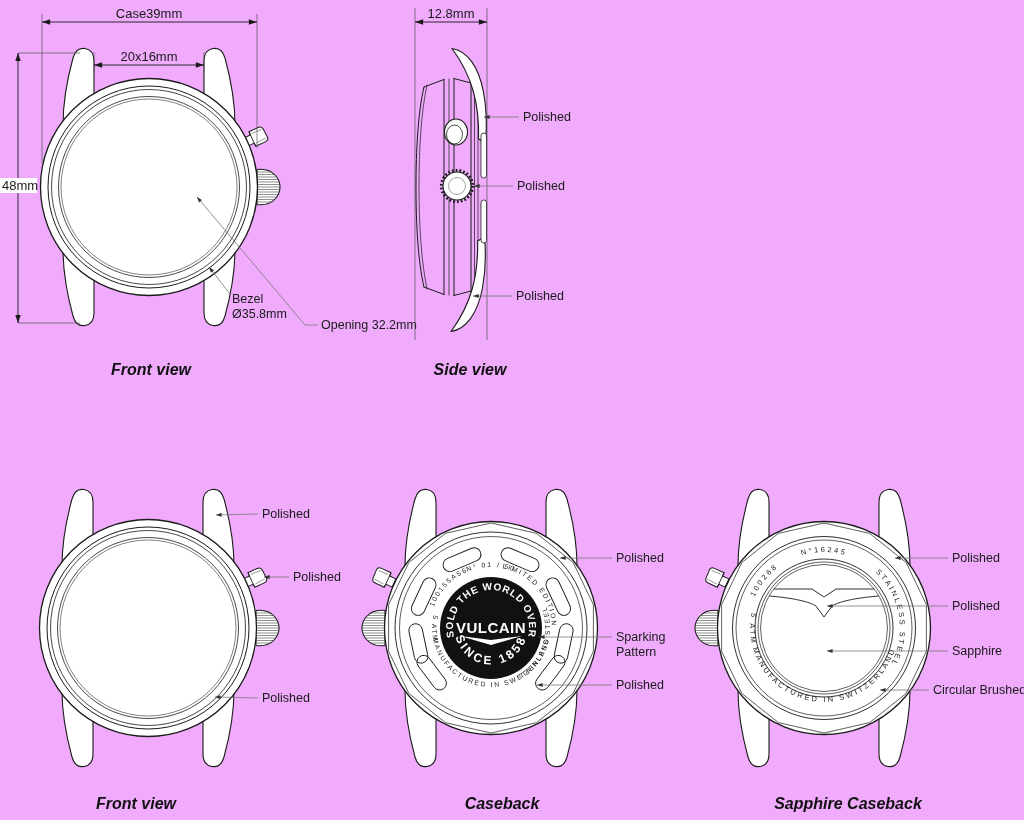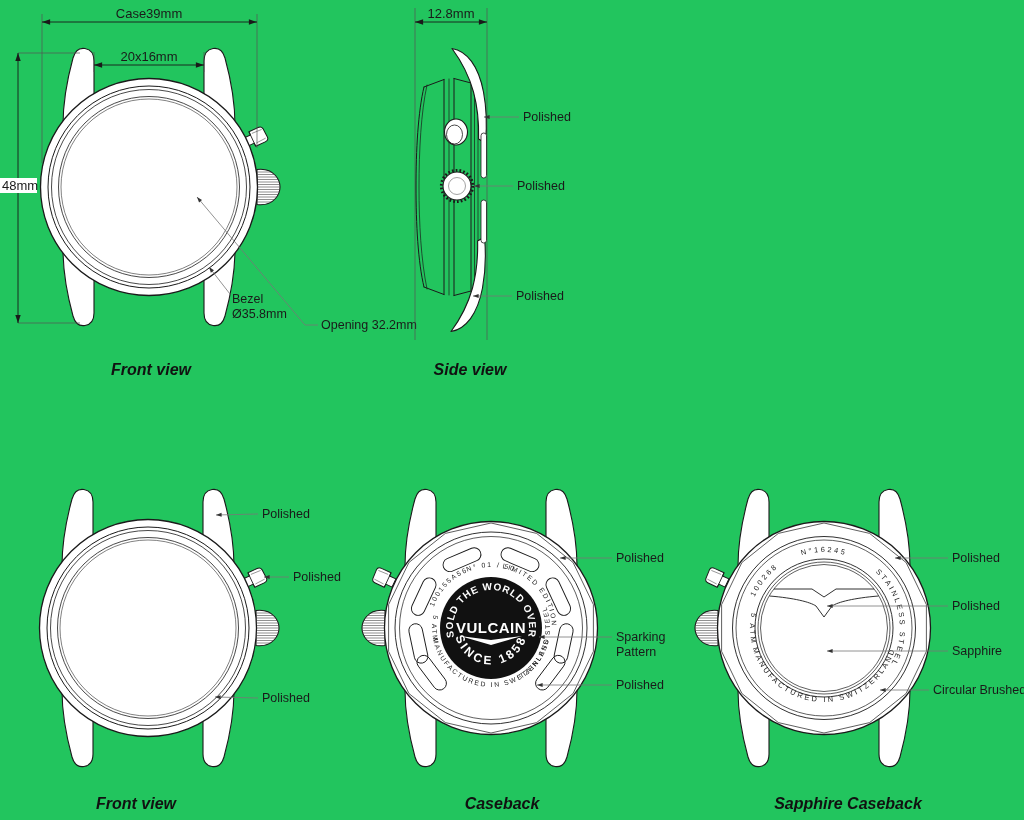--- a/index.html
+++ b/index.html
@@ -1,16 +1,16 @@
 <!DOCTYPE html>
 <html><head>
 <meta charset="utf-8">
 <style>
   html,body{margin:0;padding:0;background:#fff;}
-  #stage{position:relative;width:1024px;height:820px;background:#22c55e;overflow:hidden;
+  #stage{position:relative;width:1024px;height:820px;background:#f0abfc;overflow:hidden;
          font-family:"Liberation Sans",sans-serif;}
   svg{display:block}
   
   .ln   {stroke:#1a1a1a;fill:none;stroke-width:1;stroke-linecap:round;}
   .lnw  {stroke:#1a1a1a;fill:#fff;stroke-width:1.1;stroke-linejoin:round;}
   .thin {stroke-width:0.7;}
   .ext  {stroke:#555;stroke-width:0.7;fill:none;}
   .dml  {stroke:#1a1a1a;stroke-width:0.9;fill:none;}
   .ldr  {stroke:#777;stroke-width:0.8;fill:none;}
   

